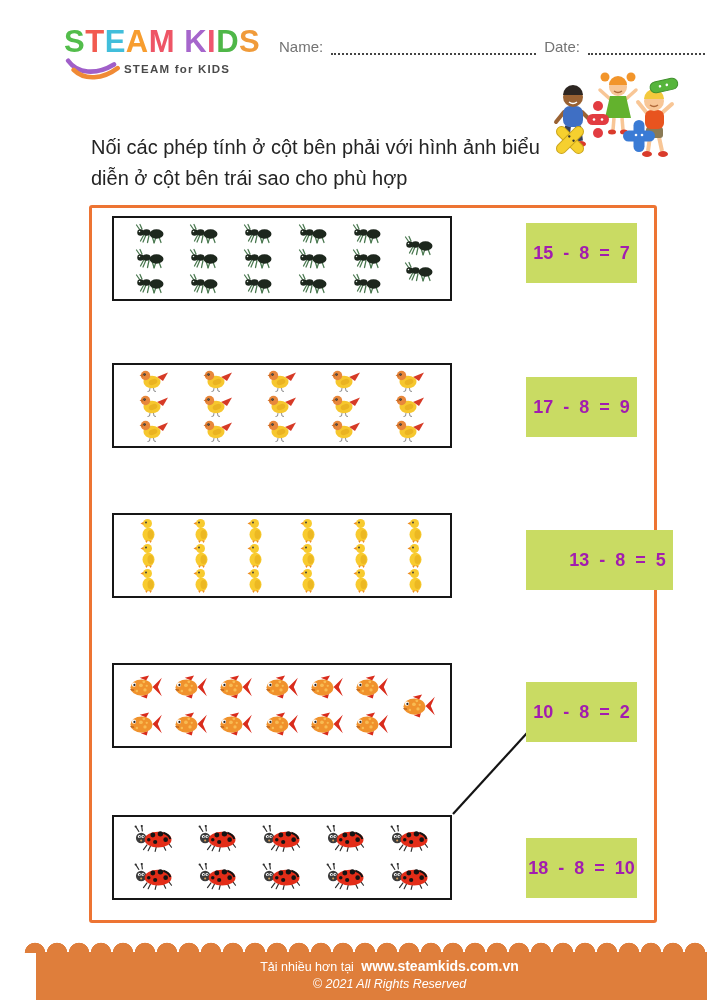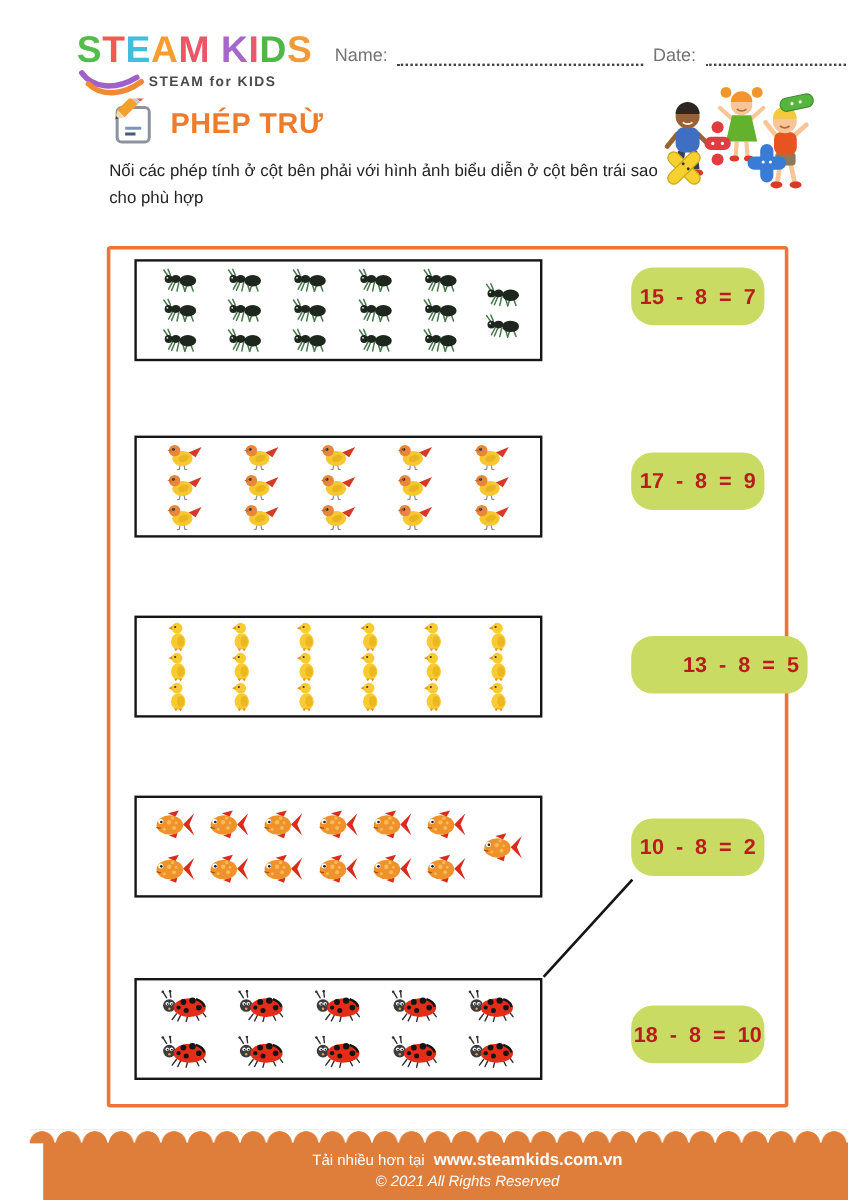--- a/index.html
+++ b/index.html
@@ -16,43 +16,43 @@
              font-size:15px;color:#737373;}
   .dotline{border-bottom:2px dotted #444;height:13px;margin:0 8px;}
   .dotline.name{flex:1;}
   .dotline.date{width:128px;margin-right:0;}
 
   .kids-art{position:absolute;left:522px;top:64px;}
 
   .title-row{position:absolute;left:64px;top:82px;display:flex;align-items:center;gap:8px;}
   .page-title{font-size:24px;font-weight:bold;color:#ef7b2d;letter-spacing:.5px;}
 
-  .instruction{position:absolute;left:67px;top:132px;width:462px;font-size:14px;
+  .instruction{position:absolute;left:67px;top:132px;width:462px;font-size:20px;
                line-height:1.55;color:#242424;}
 
   
   .main-frame{position:absolute;left:65px;top:205px;width:568px;height:718px;
               border:3px solid #ed7433;border-radius:3px;box-sizing:border-box;}
 
   .animal-box{position:absolute;left:88px;width:340px;height:85px;background:#fff;
               border:2.5px solid #161616;box-sizing:border-box;display:flex;
               padding:3px 8px;}
   .animal-grid{flex:1;display:grid;}
   .cell{display:flex;align-items:center;justify-content:center;}
   .extras{display:flex;flex-direction:column;justify-content:center;align-items:center;gap:5px;width:48px;}
 
   .icon-ant{width:31px;height:21px}
   .icon-bird{width:30px;height:23px}
   .icon-duck{width:17px;height:25px}
   .icon-fish{width:36px;height:26px}
   .icon-ladybug{width:42px;height:27px}
 
-  .equation-box{position:absolute;left:502px;width:111px;height:48px;background:#c9db63;
+  .equation-box{position:absolute;left:502px;width:111px;height:60px;background:#c9db63;
                 display:flex;align-items:center;justify-content:center;
-                font-size:18px;font-weight:bold;color:#b91c1c;word-spacing:5px;border-radius:18px;}
+                font-size:18px;font-weight:bold;color:#a21caf;word-spacing:5px;}
 
   .overlay{position:absolute;left:0;top:0;width:707px;height:1000px;pointer-events:none;}
 
   
   .footer-scallops{position:absolute;left:0;top:941px;width:707px;height:12px;
       background-image:radial-gradient(circle at 11px 12px,#df7e3b 10px,rgba(0,0,0,0) 10.6px);
       background-size:22px 12px;background-repeat:repeat-x;}
   .footer-band{position:absolute;left:12px;top:952px;width:707px;height:48px;background:#df7e3b;
                color:#fff;text-align:center;}
   .footer-line1{margin-top:6px;font-size:12.5px;}
@@ -231,35 +231,20 @@
     </g>
 
     <g transform="translate(93,72)">
       <rect x="-16" y="-5.5" width="32" height="11" rx="5.5" fill="#3a7bd5"></rect>
       <rect x="-5.5" y="-16" width="11" height="32" rx="5.5" fill="#3a7bd5"></rect>
       <circle cx="-3" cy="-1" r="1.3" fill="#fff"></circle>
         <circle cx="3" cy="-1" r="1.3" fill="#fff"></circle>
     </g>
   </svg>
 
-  <div class="title-row">
-    <svg width="46" height="44" viewBox="0 0 48 46">
-      <path d="M14,8 h20 a4,4 0 0 1 4,4 v22 a4,4 0 0 1 -4,4 h-20 a4,4 0 0 1 -4,-4 v-22 a4,4 0 0 1 4,-4 z" fill="#fff" stroke="#8d939e" stroke-width="2.6"></path>
-      <path d="M17,26 h14" stroke="#7d96b5" stroke-width="2.6"></path>
-      <path d="M17,31 h9" stroke="#46597a" stroke-width="2.6"></path>
-      <g transform="translate(2,-2) rotate(45 16 10)">
-        <rect x="12" y="-8" width="9" height="6" rx="1.5" fill="#e25b4a"></rect>
-        <rect x="12" y="-2" width="9" height="3" fill="#c9c9c9"></rect>
-        <rect x="12" y="1" width="9" height="16" fill="#f3a12c"></rect>
-        <polygon points="12,17 21,17 16.5,24" fill="#f5d9a8"></polygon>
-        <polygon points="15,21.5 18,21.5 16.5,24" fill="#3a3a3a"></polygon>
-      </g>
-    </svg>
-    <span class="page-title">PHÉP TRỪ</span>
-  </div>
 
   <div class="instruction">Nối các phép tính ở cột bên phải với hình ảnh biểu diễn ở cột bên trái sao cho phù hợp</div>
 
   <div class="main-frame"></div>
 
   <svg class="overlay">
     <line x1="503" y1="733" x2="429" y2="814" stroke="#141414" stroke-width="2.2"></line>
   </svg>
 
   <div class="footer-scallops"></div>

